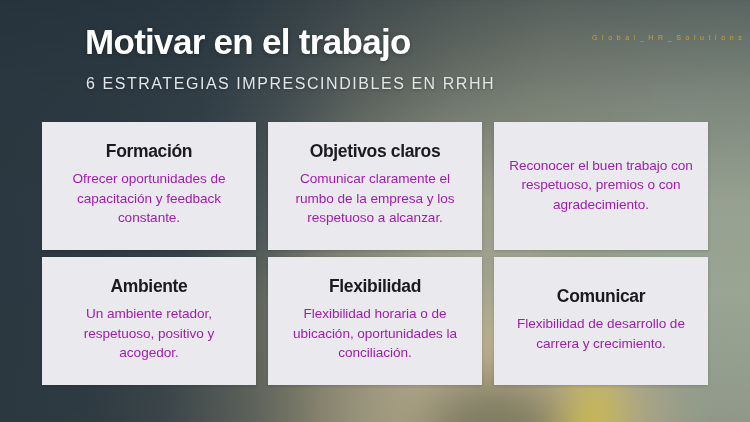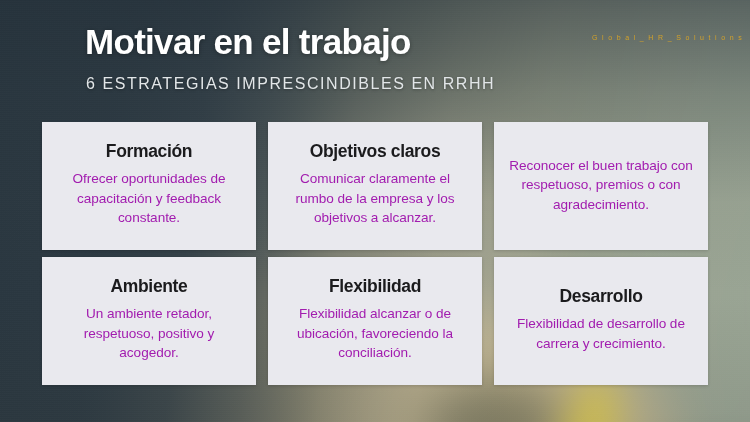--- a/index.html
+++ b/index.html
@@ -239,36 +239,36 @@
 
   <div class="grid">
 
     <div class="card">
       <div class="card-title">Formación</div>
       <div class="card-body">Ofrecer oportunidades de capacitación y feedback constante.</div>
     </div>
 
     <div class="card">
       <div class="card-title">Objetivos claros</div>
-      <div class="card-body">Comunicar claramente el rumbo de la empresa y los objetivos a alcanzar.</div>
+      <div class="card-body">Comunicar claramente el rumbo de la empresa y los respetuoso a alcanzar.</div>
     </div>
 
     <div class="card">
       <div class="card-body">Reconocer el buen trabajo con respetuoso, premios o con agradecimiento.</div>
     </div>
 
     <div class="card">
       <div class="card-title">Ambiente</div>
       <div class="card-body">Un ambiente retador, respetuoso, positivo y acogedor.</div>
     </div>
 
     <div class="card">
       <div class="card-title">Flexibilidad</div>
-      <div class="card-body">Flexibilidad alcanzar o de ubicación, favoreciendo la conciliación.</div>
-    </div>
-
-    <div class="card">
-      <div class="card-title">Desarrollo</div>
+      <div class="card-body">Flexibilidad horaria o de ubicación, oportunidades la conciliación.</div>
+    </div>
+
+    <div class="card">
+      <div class="card-title">Comunicar</div>
       <div class="card-body">Flexibilidad de desarrollo de carrera y crecimiento.</div>
     </div>
 
   </div>
 </div>
 
 </body></html>

